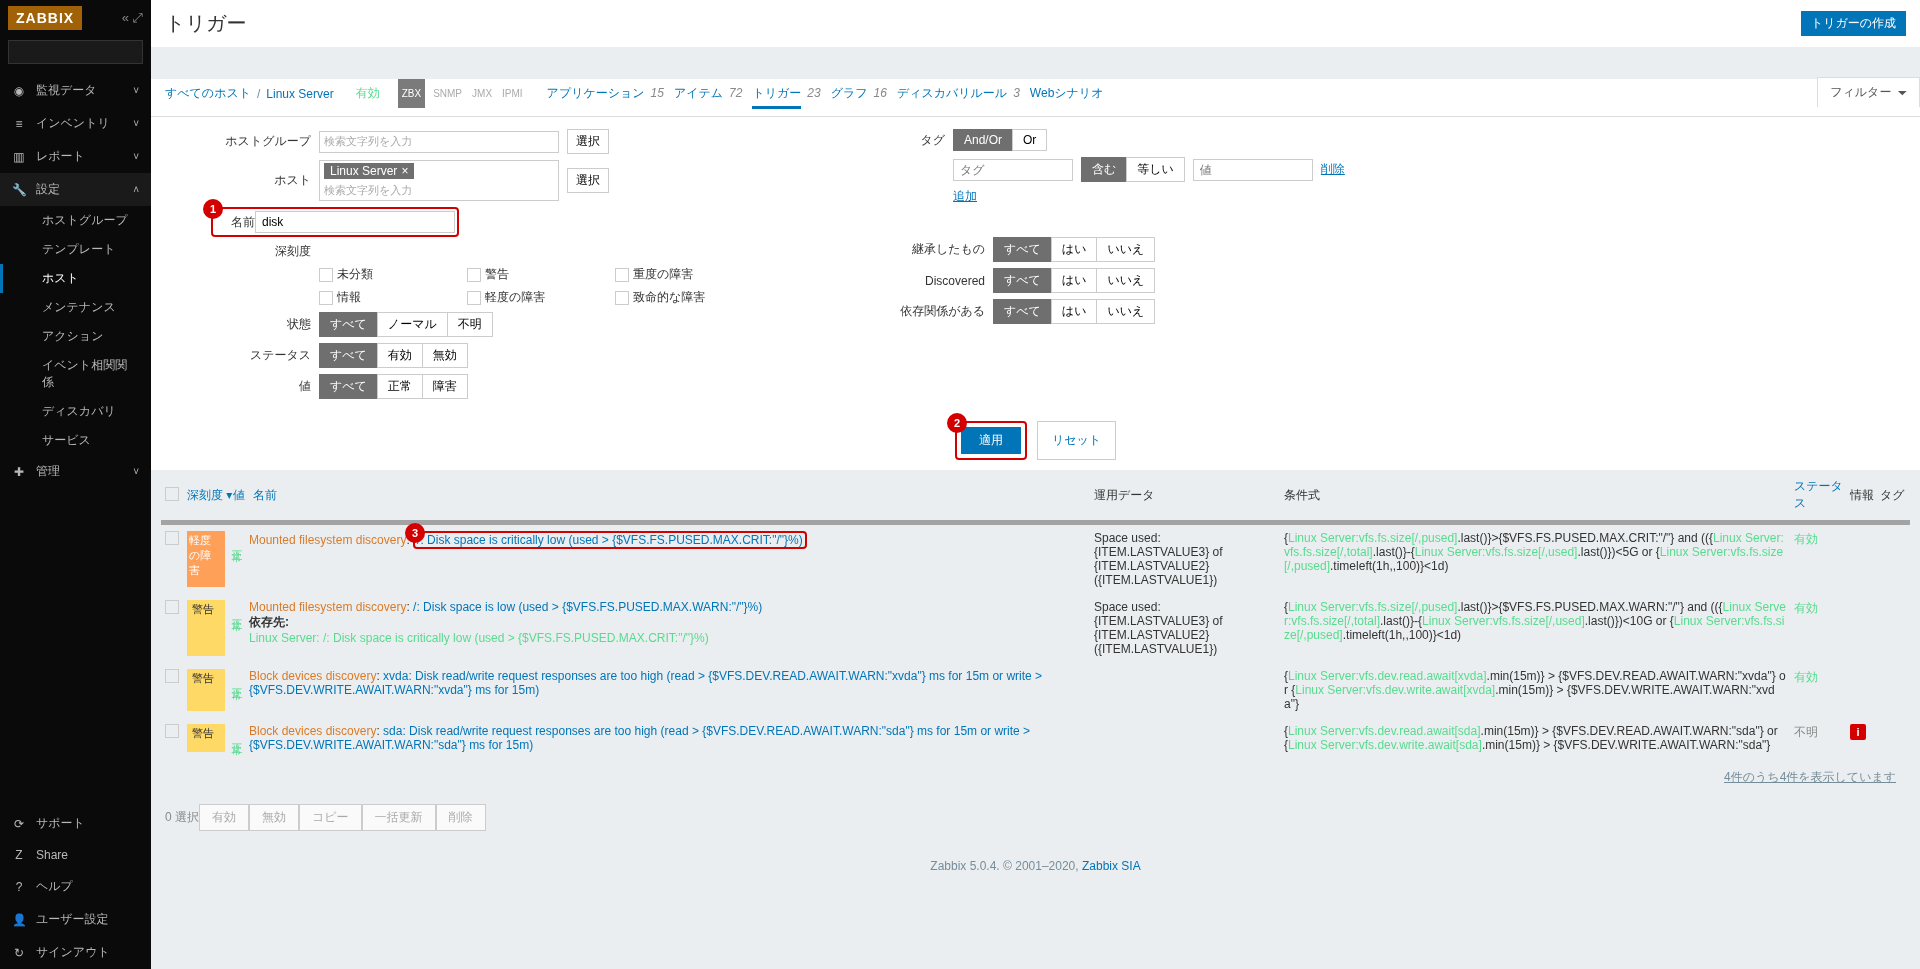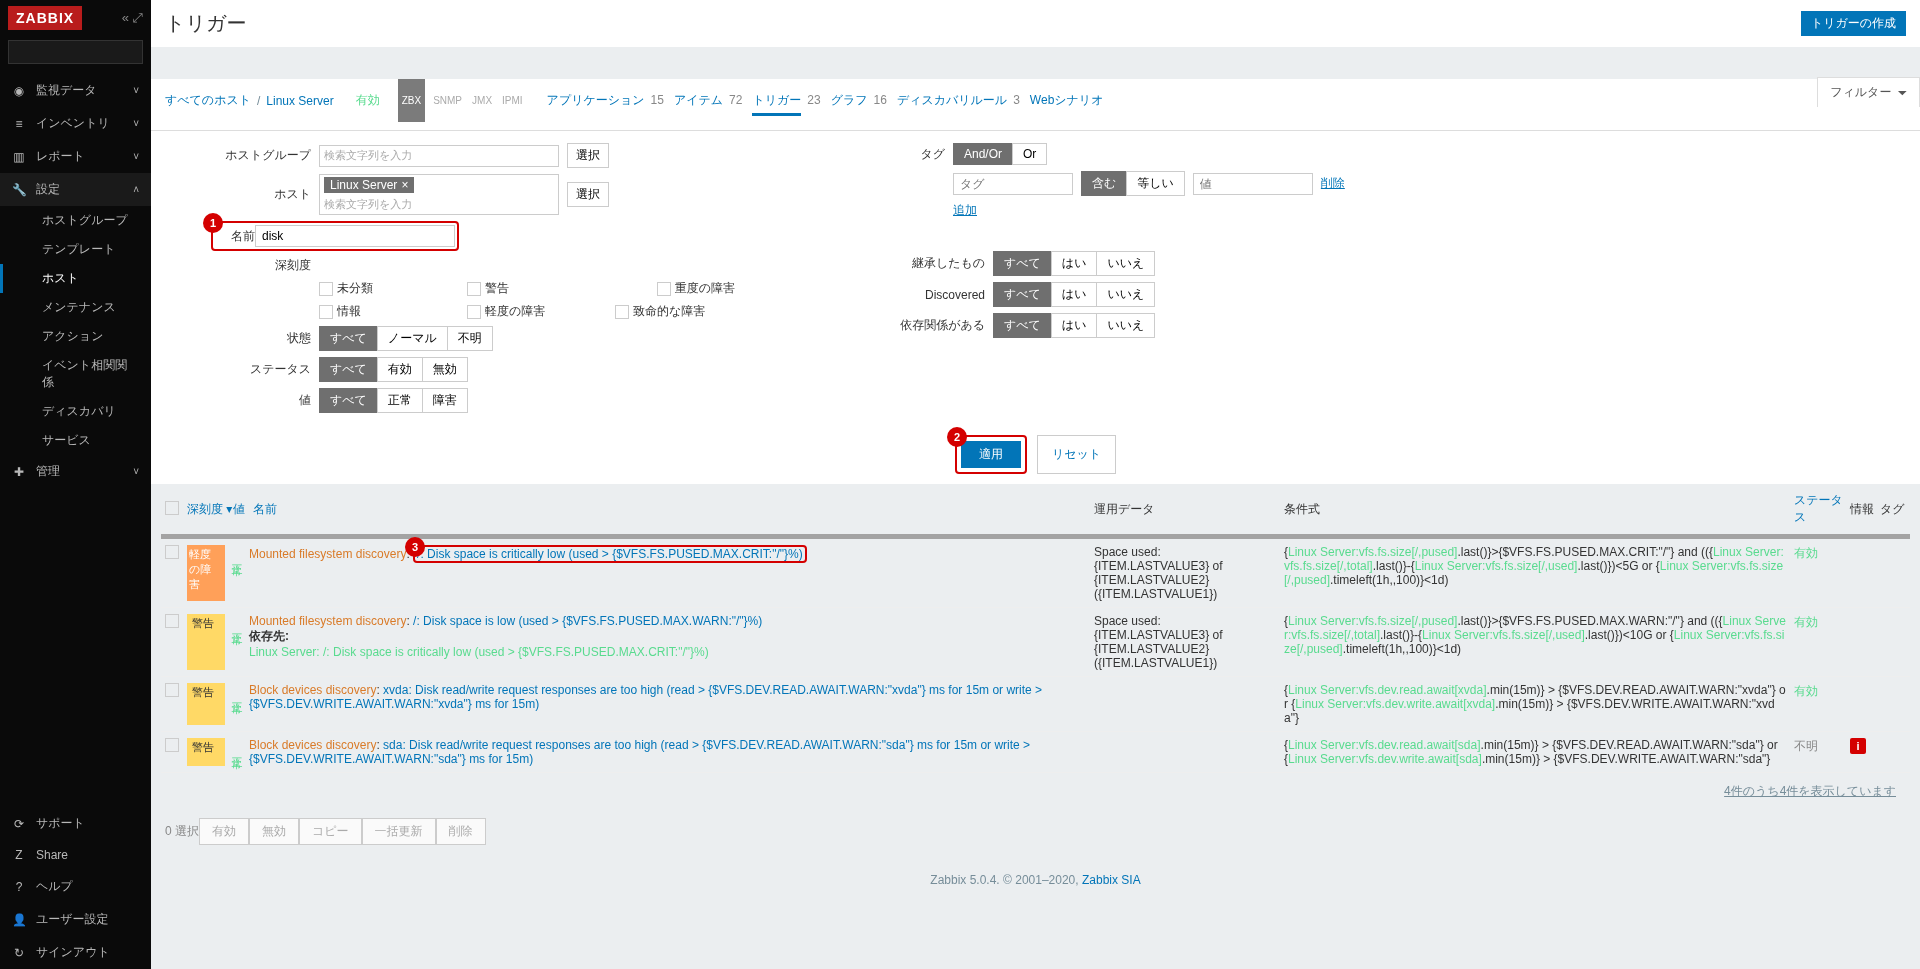--- a/index.html
+++ b/index.html
@@ -1,19 +1,19 @@
 <!DOCTYPE html>
 <html><head>
 <meta charset="utf-8">
 <style>
 * { margin: 0; padding: 0; box-sizing: border-box; font-family: Arial, sans-serif; font-size: 12px; }
 body { background: #fff; display: flex; height: 100vh; overflow: hidden; }
 .sidebar { width: 151px; background: #0a0a0a; color: #b8b8b8; display: flex; flex-direction: column; flex-shrink: 0; }
 .logo-row { display: flex; align-items: center; padding: 6px 8px; gap: 8px; }
-.logo { background: #b91c1c; color: #fff; font-weight: bold; font-size: 14px; padding: 4px 8px; letter-spacing: 1px; }
+.logo { background: #a16207; color: #fff; font-weight: bold; font-size: 14px; padding: 4px 8px; letter-spacing: 1px; }
 .logo-controls { color: #888; margin-left: auto; display: flex; gap: 6px; font-size: 13px; }
 .search-row { padding: 4px 8px; }
 .search-box { display: flex; background: #1a1a1a; border: 1px solid #333; }
 .search-input { flex: 1; background: transparent; border: none; color: #fff; padding: 4px; outline: none; }
 .search-btn { background: transparent; border: none; color: #888; padding: 0 6px; cursor: pointer; }
 .nav { flex: 1; margin-top: 6px; }
 .nav-item { display: flex; align-items: center; padding: 8px 12px; cursor: pointer; color: #b8b8b8; gap: 10px; }
 .nav-item.active { background: #1a1a1a; }
 .nav-icon { width: 14px; display: inline-block; text-align: center; }
 .nav-chevron { margin-left: auto; font-size: 10px; }
@@ -22,23 +22,23 @@
 .nav-sub .nav-item.selected { border-left: 3px solid #0275b8; margin-left: -30px; padding-left: 39px; color: #fff; }
 .footer { margin-top: auto; }
 .footer .nav-item { padding: 8px 12px; }
 .main { flex: 1; display: flex; flex-direction: column; overflow: auto; background: #ebeef0; }
 .header { display: flex; align-items: center; padding: 10px 14px; background: #fff; }
 .page-title { font-size: 20px; color: #333; }
 .create-btn { margin-left: auto; background: #0275b8; color: #fff; border: none; padding: 4px 10px; cursor: pointer; font-size: 12px; }
 .hostbar { background: #fff; padding: 0 14px 8px; display: flex; align-items: center; gap: 6px; flex-wrap: wrap; color: #768d99; position: relative; margin-top: 32px; }
 .hostbar a { color: #0275b8; text-decoration: none; cursor: pointer; }
 .hostbar .enabled { color: #59db8f; }
-.badge-zbx { background: #7b7b7b; color: #fff; padding: 16px 4px; font-size: 10px; }
+.badge-zbx { background: #7b7b7b; color: #fff; padding: 9px 4px; font-size: 10px; }
 .badge-dim { color: #aaa; font-size: 10px; padding: 1px 2px; }
-.hostbar .cnt { color: #888; margin-left: 2px; }
+.hostbar .cnt { color: #888; margin-left: 2px; font-style: italic; }
 .filter-tab { position: absolute; right: 0; top: -2px; background: #fff; border: 1px solid #ddd; border-bottom: none; padding: 6px 12px; display: flex; align-items: center; gap: 6px; color: #555; }
 .filter-panel { background: #fff; padding: 12px 60px; display: flex; gap: 140px; border-top: 1px solid #ddd; }
 .filter-col { display: flex; flex-direction: column; gap: 6px; }
 .filter-row { display: flex; align-items: center; gap: 8px; }
 .filter-label { text-align: right; color: #333; width: 100px; }
 .filter-input { border: 1px solid #ccc; padding: 3px 6px; width: 240px; font-size: 12px; }
 .multiselect { border: 1px solid #ccc; padding: 2px 4px; width: 240px; display: flex; align-items: center; gap: 4px; min-height: 22px; }
 .ms-tag { background: #6f6f6f; color: #fff; padding: 1px 6px; font-size: 11px; display: inline-flex; align-items: center; gap: 4px; }
 .ms-tag .x { cursor: pointer; }
 .ms-placeholder { color: #aaa; font-size: 11px; }
@@ -220,21 +220,21 @@
         </div>
       <div class="checkbox-row" id="sev1">
           <label style="width: 120px;">
             <span class="chk"></span>
             <span>未分類</span>
           </label>
           <label style="width: 120px;">
             <span class="chk"></span>
             <span>警告</span>
           </label>
-          <label style="width: 120px; justify-content: flex-end;">
+          <label style="width: 120px;">
             <span class="chk"></span>
             <span>重度の障害</span>
           </label>
         </div>
       <div class="checkbox-row" id="sev2">
           <label style="width: 120px;">
             <span class="chk"></span>
             <span>情報</span>
           </label>
           <label style="width: 120px;">

